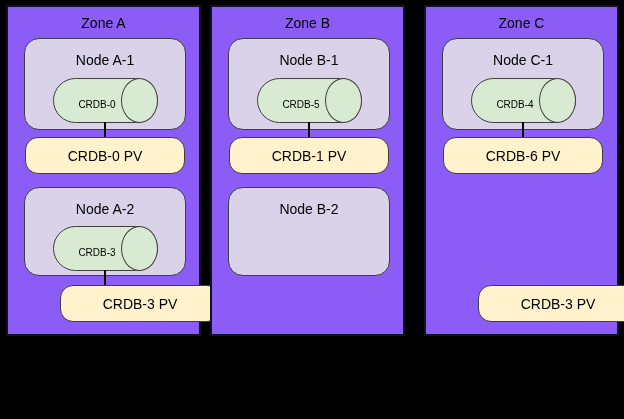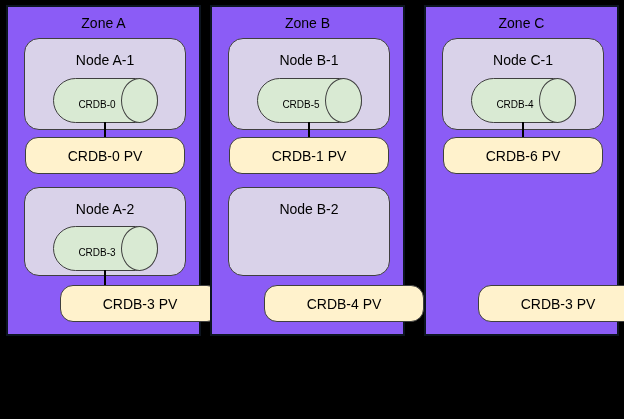--- a/index.html
+++ b/index.html
@@ -102,23 +102,20 @@
       <div class="cyl-label">CRDB-5</div>
     </div>
     <div class="connector conn1"></div>
     <div class="pv pv1">
       <span>CRDB-1 PV</span>
     </div>
 
     <div class="node node2">
       <div class="node-label">Node B-2</div>
     </div>
-    <div class="pv pv2">
-      <span>CRDB-4 PV</span>
-    </div>
   </div>
 
   <div class="zone" style="left:424px">
     <div class="zone-label">Zone C</div>
 
     <div class="node node1">
       <div class="node-label">Node C-1</div>
     </div>
     <div class="cyl cyl1">
       <div class="cyl-body"></div>

